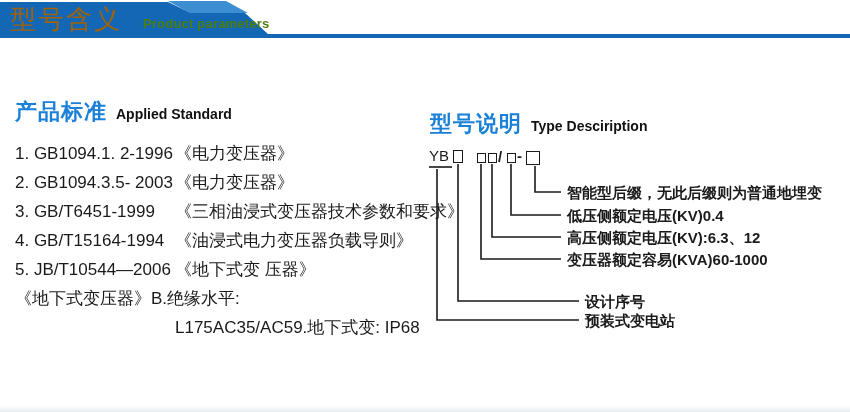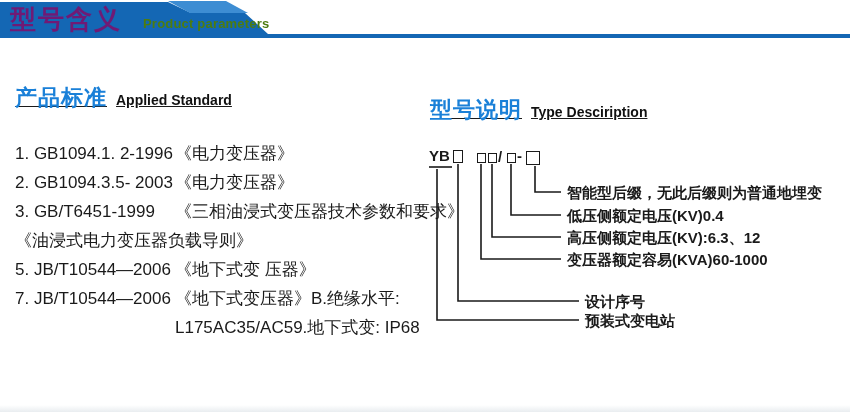--- a/index.html
+++ b/index.html
@@ -7,40 +7,40 @@
     width:850px;height:412px;position:relative;overflow:hidden;
     background:#ffffff;
     font-family:"Liberation Sans","DejaVu Sans",sans-serif;
     color:#1a1a1a;
   }
   
   .banner{position:absolute;left:0;top:0;width:850px;height:44px;}
   .banner svg{position:absolute;left:0;top:0;}
   .banner-title{
     position:absolute;left:10px;top:2px;
-    font-size:26px;font-weight:bold;color:#701a75;letter-spacing:2px;
+    font-size:26px;font-weight:normal;color:#a16207;letter-spacing:2px;
   }
   .banner-sub{
     position:absolute;left:143px;top:16px;
     font-size:13px;font-weight:600;color:#4d7c0f;letter-spacing:.2px;
   }
   
-  .sec-head{position:absolute;top:83px;white-space:nowrap;text-decoration:underline;}
+  .sec-head{position:absolute;top:97px;white-space:nowrap;}
   .sec-head.left{left:15px;}
   .sec-head.right{left:430px;margin-top:12px;}
   .head-cn{font-size:22px;font-weight:bold;color:#1a80d8;letter-spacing:1px;}
   .head-en{font-size:14px;font-weight:600;color:#111;margin-left:9px;}
   
   .std-list{position:absolute;left:15px;top:139px;width:420px;
     font-size:17px;font-weight:normal;line-height:29px;}
   .std-row{display:flex;white-space:nowrap;}
   .std-code{flex:0 0 160px;}
   
   .diagram svg{position:absolute;left:0;top:0;}
-  .model-prefix{position:absolute;left:429px;top:147px;font-size:15px;font-weight:bold;}
+  .model-prefix{position:absolute;left:429px;top:147px;font-size:15px;font-weight:normal;}
   .model-box{position:absolute;border:1.5px solid #1a1a1a;background:#fff;box-sizing:border-box;}
   .box-design{left:453px;top:150px;width:10px;height:13px;}
   .box-cap{left:477px;top:153px;width:9px;height:10px;}
   .box-hv{left:488px;top:153px;width:9px;height:10px;}
   .box-lv{left:507px;top:153px;width:9px;height:10px;}
   .box-smart{left:526px;top:151px;width:14px;height:14px;}
   .model-sep{position:absolute;font-size:15px;font-weight:bold;}
   .sep-slash{left:498px;top:148px;}
   .sep-dash{left:517px;top:147px;}
   .callout{position:absolute;font-size:15px;font-weight:bold;white-space:nowrap;}
@@ -77,28 +77,28 @@
   </div>
   <div class="std-row">
     <span class="std-code">2. GB1094.3.5- 2003</span>
     <span class="std-title">《电力变压器》</span>
   </div>
   <div class="std-row">
     <span class="std-code">3. GB/T6451-1999</span>
     <span class="std-title">《三相油浸式变压器技术参数和要求》</span>
   </div>
   <div class="std-row">
+    <span class="std-code">4. GB/T15164-1994</span>
     <span class="std-title">《油浸式电力变压器负载导则》</span>
   </div>
   <div class="std-row">
     <span class="std-code">5. JB/T10544—2006</span>
     <span class="std-title">《地下式变 压器》</span>
   </div>
   <div class="std-row">
-    <span class="std-code">7. JB/T10544—2006</span>
     <span class="std-title">《地下式变压器》B.绝缘水平:</span>
   </div>
   <div class="std-row">
     <span class="std-code"></span>
     <span class="std-title">L175AC35/AC59.地下式变: IP68</span>
   </div>
 </div>
 
 <div class="sec-head right">
   <span class="head-cn">型号说明</span><span class="head-en">Type Desciription</span>

